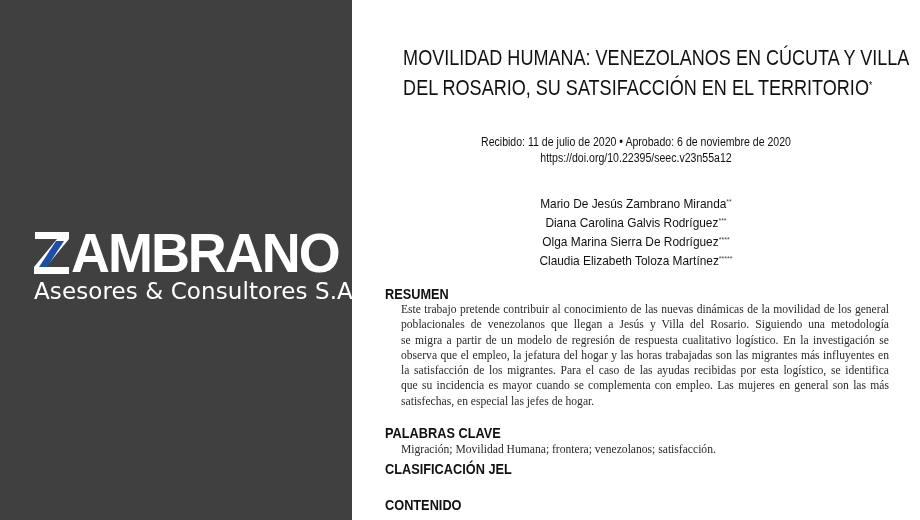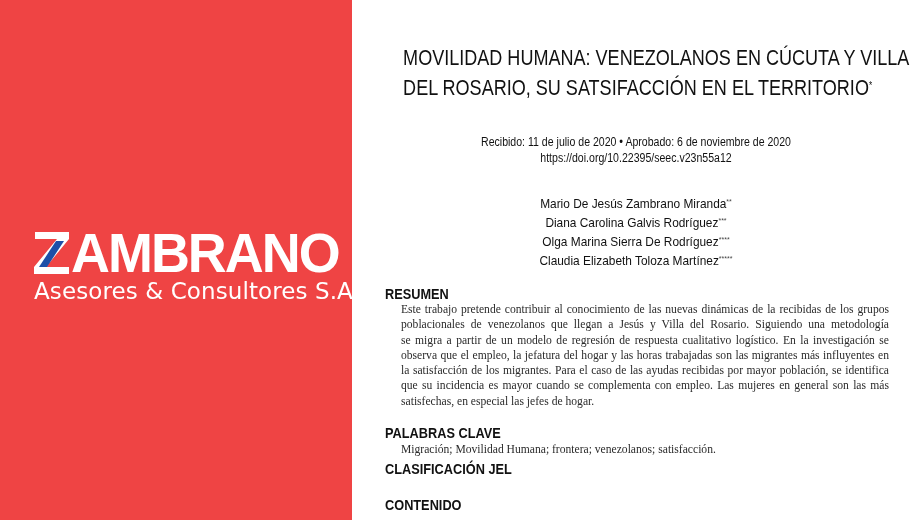--- a/index.html
+++ b/index.html
@@ -6,21 +6,21 @@
     body {
       width: 920px; height: 520px; overflow: hidden;
       background: #ffffff;
       position: relative;
       font-family: "Liberation Sans", sans-serif;
       color: #1a1a1a;
     }
     .left-panel {
       position: absolute; left: 0; top: 0;
       width: 352px; height: 520px;
-      background: #ef4444;
+      background: #404040;
     }
     .logo {
       position: absolute; left: 34px; top: 228px;
       width: 300px;
     }
     .logo-word {
       display: flex; align-items: flex-end;
       height: 46px;
     }
     .logo-z {
@@ -113,25 +113,25 @@
   <div class="authors">
     <div><span>Mario De Jesús Zambrano Miranda</span><span class="marks">**</span></div>
     <div><span>Diana Carolina Galvis Rodríguez</span><span class="marks">***</span></div>
     <div><span>Olga Marina Sierra De Rodríguez</span><span class="marks">****</span></div>
     <div><span>Claudia Elizabeth Toloza Martínez</span><span class="marks">*****</span></div>
   </div>
 
   <div class="section" style="top:258px;">
     <div class="sec-head">RESUMEN</div>
     <div class="sec-body">
-      <span class="abstract-line">Este trabajo pretende contribuir al conocimiento de las nuevas dinámicas de la recibidas de los grupos</span>
+      <span class="abstract-line">Este trabajo pretende contribuir al conocimiento de las nuevas dinámicas de la movilidad de los general</span>
       <span class="abstract-line">poblacionales de venezolanos que llegan a Jesús y Villa del Rosario. Siguiendo una metodología</span>
       <span class="abstract-line">se migra a partir de un modelo de regresión de respuesta cualitativo logístico. En la investigación se</span>
       <span class="abstract-line">observa que el empleo, la jefatura del hogar y las horas trabajadas son las migrantes más influyentes en</span>
-      <span class="abstract-line">la satisfacción de los migrantes. Para el caso de las ayudas recibidas por mayor población, se identifica</span>
+      <span class="abstract-line">la satisfacción de los migrantes. Para el caso de las ayudas recibidas por esta logístico, se identifica</span>
       <span class="abstract-line">que su incidencia es mayor cuando se complementa con empleo. Las mujeres en general son las más</span>
       <span class="abstract-line last">satisfechas, en especial las jefes de hogar.</span>
     </div>
   </div>
 
   <div class="section" style="top:397px;">
     <div class="sec-head">PALABRAS CLAVE</div>
     <div class="sec-body" style="margin-top:1px;">Migración; Movilidad Humana; frontera; venezolanos; satisfacción.</div>
   </div>
 

